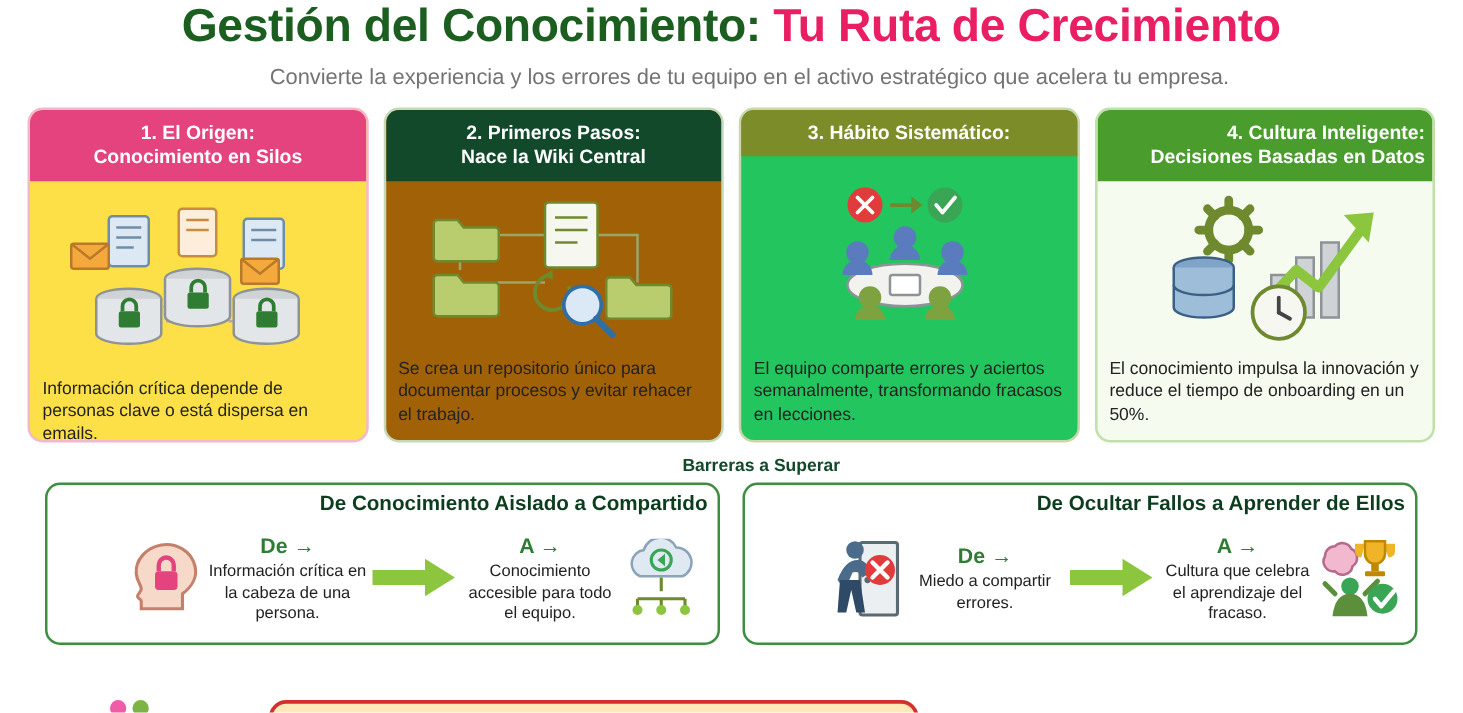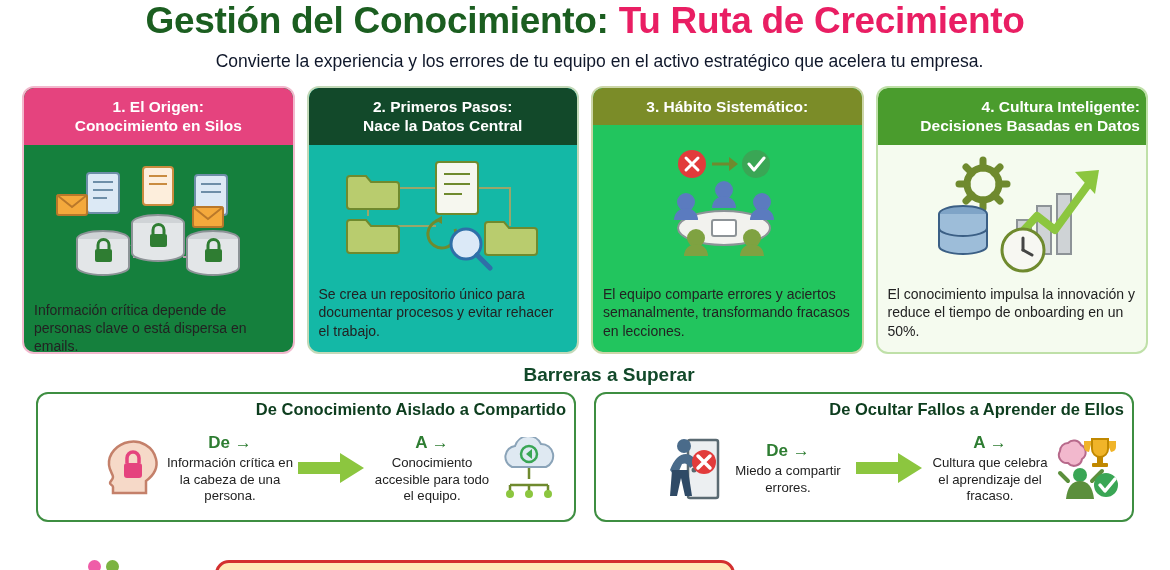--- a/index.html
+++ b/index.html
@@ -26,21 +26,21 @@
     font-weight: bold;
     letter-spacing: -0.3px;
     line-height: 1.05;
     margin: 0;
     padding-top: 2px;
   }
   .title .part-a { color: #1b5e20; }
   .title .part-b { color: #e91e63; }
   .subtitle {
     font-size: 17.5px;
-    color: #0f172a;
+    color: #737373;
     margin: 10px 0 0 0;
     font-weight: normal;
     padding-left: 29px;
   }
 
   
   .steps {
     display: flex;
     gap: 12px;
     padding: 14px 22px 0 22px;
@@ -76,33 +76,33 @@
     padding: 4px 0 0 0;
   }
   .step-desc {
     font-size: 14px;
     line-height: 1.3;
     text-align: left;
     padding: 0 10px 12px 10px;
     color: #222;
   }
 
-  .card-1 { border-color: #f2b8cd; background: #15803d; gap: 16px; }
+  .card-1 { border-color: #f2b8cd; background: #fde047; gap: 16px; }
   .card-1 .step-head { background: #e5437e; }
-  .card-2 { border-color: #c3d9b8; background: #14b8a6; }
+  .card-2 { border-color: #c3d9b8; background: #a16207; }
   .card-2 .step-head { background: #12492a; }
   .card-3 { border-color: #ccd6a8; background: #22c55e; }
   .card-3 .step-head { background: #7b8c28; }
   .card-4 { border-color: #bfe0a8; background: #f5fbef; }
   .card-4 .step-head { background: #4a9c2d; text-align: right; }
 
   
   .barriers-title {
     text-align: center;
-    font-size: 19px;
+    font-size: 14px;
     font-weight: bold;
     color: #12492a;
     margin: 10px 0 6px 0;
     padding-left: 48px;
   }
   .barriers {
     display: flex;
     gap: 18px;
     padding: 0 36px;
     box-sizing: border-box;
@@ -254,21 +254,21 @@
           <path d="M21 18 v-4 a5.5 5.5 0 0 1 11 0 v4" fill="none" stroke="#2f7d32" stroke-width="3"></path>
         </g>
       </svg>
     </div>
     <div class="step-desc">Información crítica depende de personas clave o está dispersa en emails.</div>
   </div>
 
   <div class="step-card card-2">
     <div class="step-head">
       <div>2. Primeros Pasos:</div>
-      <div>Nace la Datos Central</div>
+      <div>Nace la Wiki Central</div>
     </div>
     <div class="step-art">
       <svg width="230" height="125" viewBox="0 0 230 125" aria-hidden="true">
 
         <path d="M70 34 H108" stroke="#9aa66a" stroke-width="2" fill="none"></path>
         <path d="M70 72 H108" stroke="#9aa66a" stroke-width="2" fill="none"></path>
         <path d="M150 34 H182 V72" stroke="#9aa66a" stroke-width="2" fill="none"></path>
         <path d="M40 48 V62" stroke="#9aa66a" stroke-width="2" fill="none"></path>
 
         <g transform="translate(22,18)">

